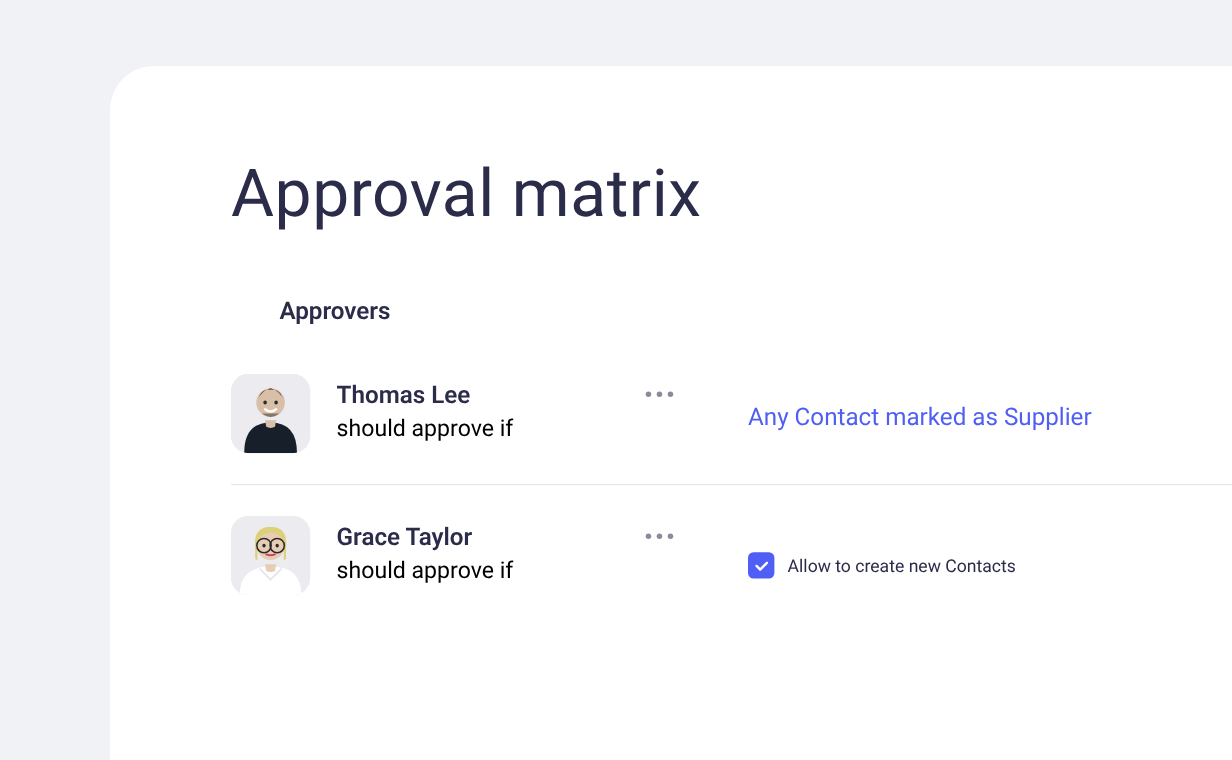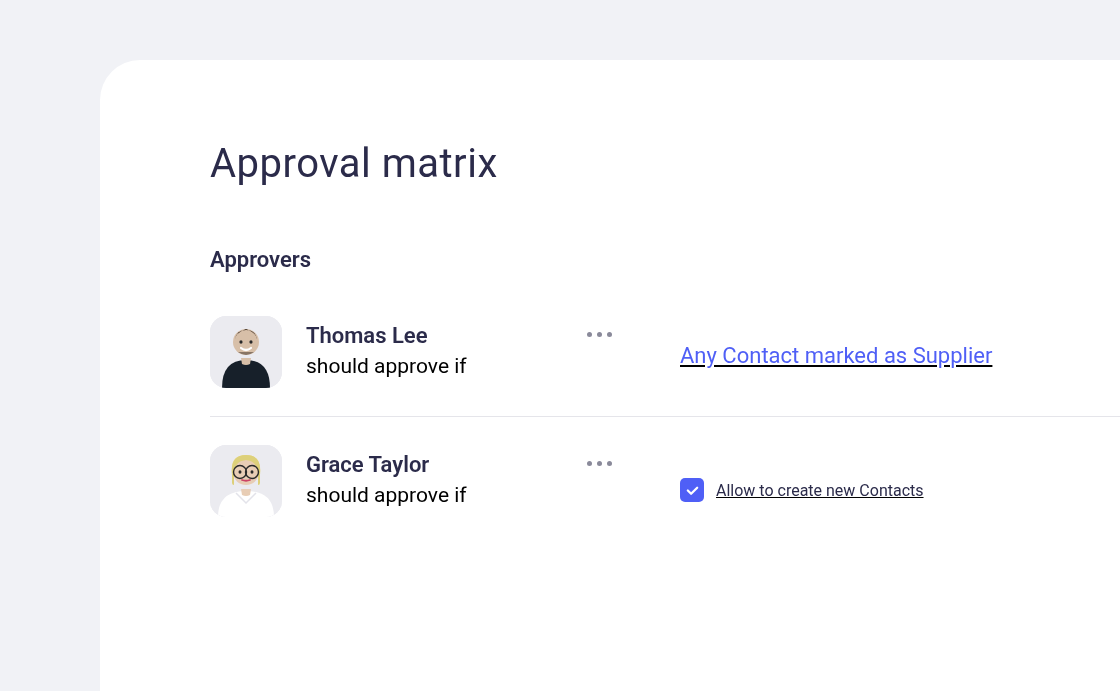--- a/index.html
+++ b/index.html
@@ -19,32 +19,33 @@
       position: absolute;
       top: 60px;
       left: 100px;
       right: 0;
       bottom: 0;
       background: #ffffff;
       border-radius: 40px 0 0 0;
       padding: 80px 0 0 110px;
     }
     .page-title {
-      font-size: 40px;
+      font-size: 60px;
       font-weight: 400;
       color: #2b2b4a;
       letter-spacing: 0.5px;
       margin-bottom: 60px;
     }
     .columns {
       display: flex;
       gap: 0;
     }
     .col-left {
       width: 470px;
+      margin-left: 44px;
     }
     .col-right {
       flex: 1;
     }
     .section-header {
       font-size: 22px;
       font-weight: 600;
       color: #2b2b4a;
       margin-bottom: 44px;
     }
@@ -106,21 +107,20 @@
       padding: 8px;
     }
     .more-btn span {
       width: 5px;
       height: 5px;
       border-radius: 50%;
       background: #8a8a9a;
     }
     .contact-cell {
       padding-top: 8px;
-      text-decoration: underline;
     }
     .contact-link {
       font-size: 22px;
       font-weight: 400;
       color: #4f5ff6;
       cursor: pointer;
       line-height: 1.4;
     }
     .checkbox-row {
       display: flex;

